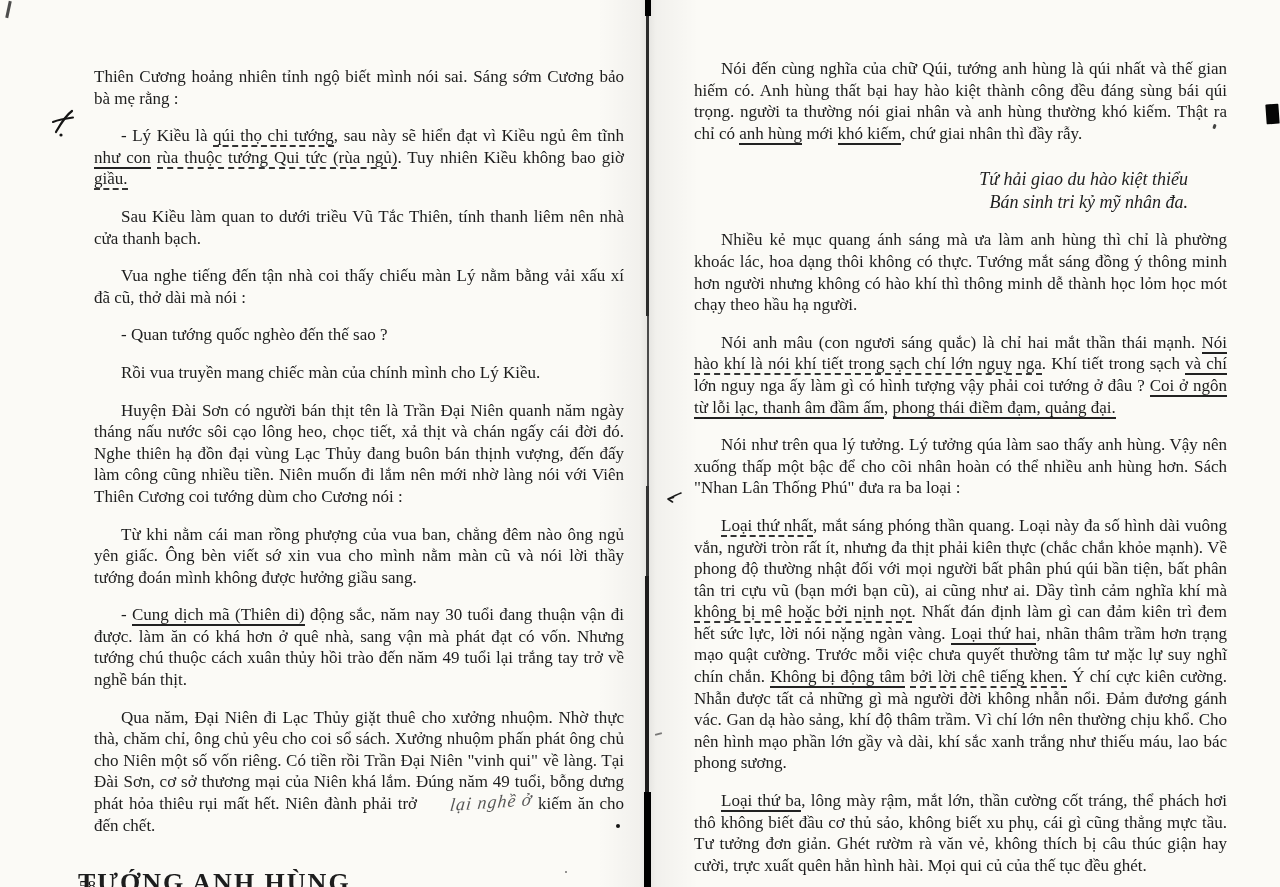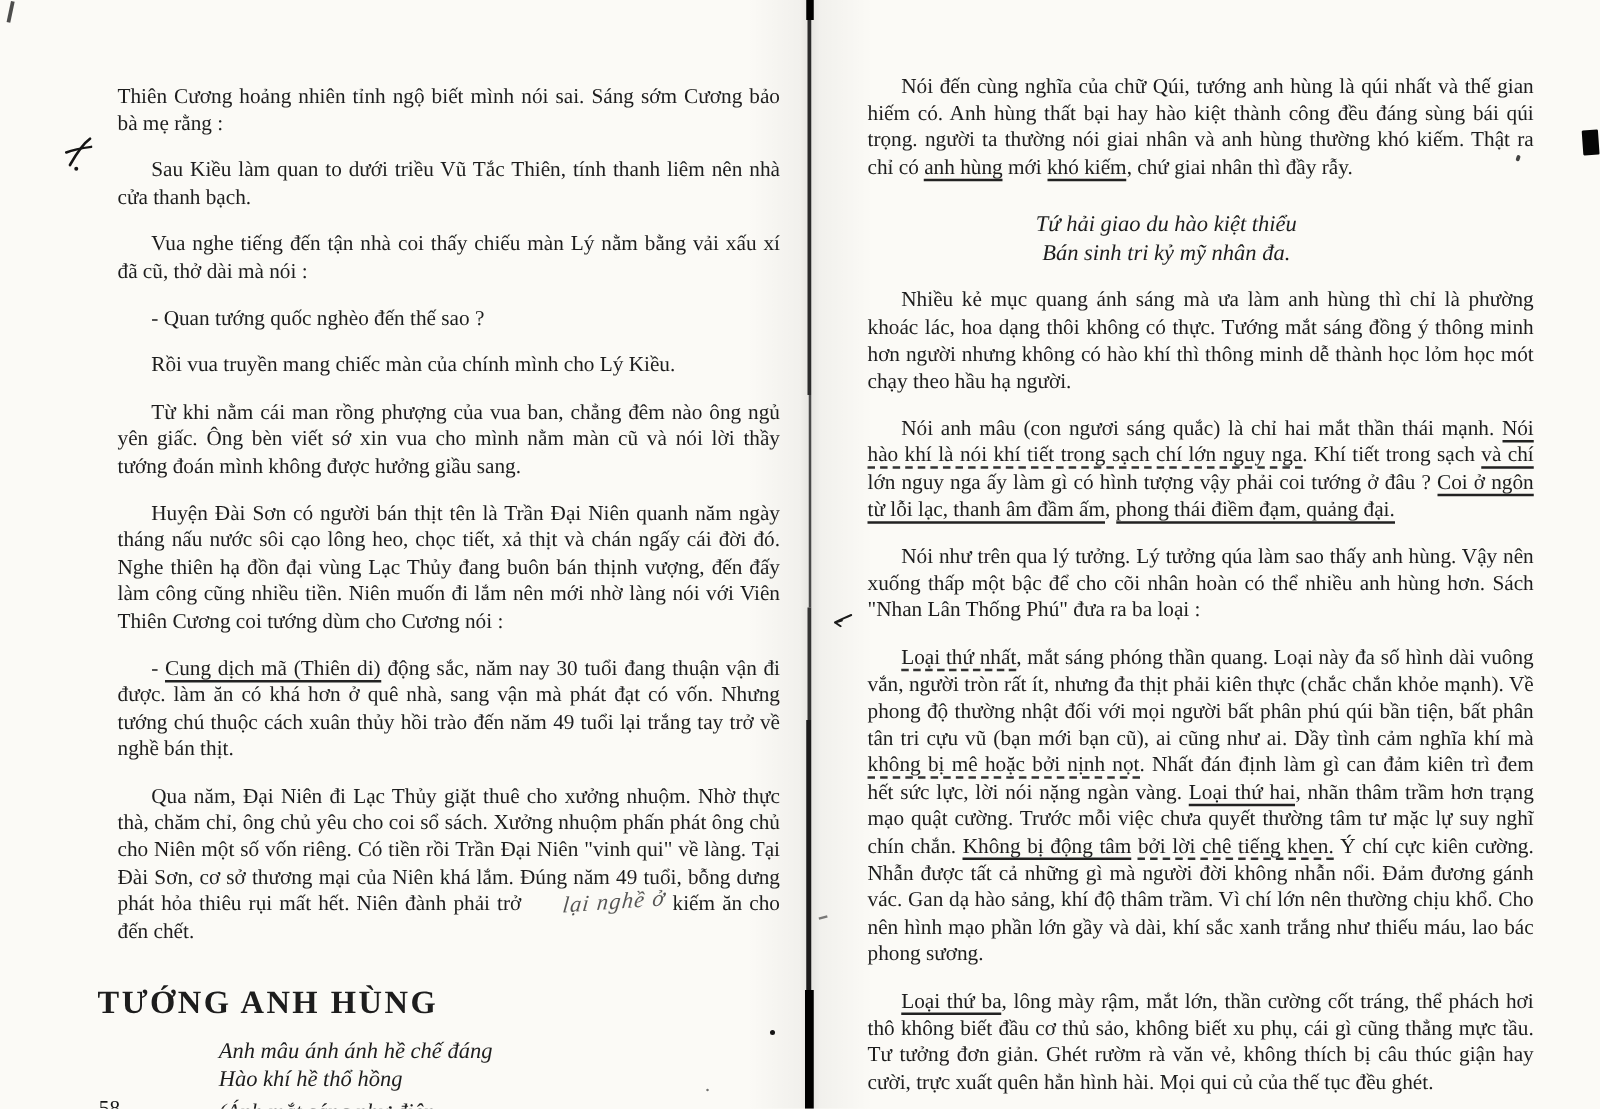--- a/index.html
+++ b/index.html
@@ -21,21 +21,21 @@
     display:inline-block;font-style:italic;opacity:.75;
     transform:rotate(-4deg) skewX(-10deg);font-size:18px;letter-spacing:1px;
   }
   h1.heading{
     font-size:26px;font-weight:600;letter-spacing:2px;
     margin:36px 0 16px 0;text-align:left;text-indent:0;
   }
   .verse{font-style:italic;font-size:18px;line-height:22.5px;margin:2px 0;}
   .verse-left{margin-left:97px;text-align:left;}
   .verse-left div:nth-child(3){margin-top:4px;}
-  .verse-center{text-align:center;margin:24px 55px 6px 0;font-family:Liberation Serif, serif;}
+  .verse-center{text-align:right;margin:24px 55px 6px 0;font-family:Liberation Serif, serif;}
   .pagenum{position:absolute;font-size:17px;color:#161616;}
   .pn-left{left:79px;top:877px;}
   .pn-right{left:1225px;top:892px;}
   
   .gutter-shade{position:absolute;left:598px;top:0;width:100px;height:887px;
     background:linear-gradient(to right,rgba(0,0,0,0) 0%,rgba(0,0,0,.04) 42%,rgba(0,0,0,.09) 50%,rgba(0,0,0,.04) 58%,rgba(0,0,0,0) 100%);}
   .gseg{position:absolute;background:#111;}
   .g1{left:645px;top:0;width:6px;height:16px;background:#000;}
   .g2{left:646px;top:16px;width:3px;height:300px;background:#2b2b2b;}
   .g3{left:647px;top:316px;width:2px;height:170px;background:#4a4a4a;}
@@ -78,26 +78,27 @@
     <path d="M15 2 C10 4 6 6 2 8 M2 8 l5.5 -1.5 M2 8 l4.5 3" stroke="#1a1a1a" stroke-width="1.6" fill="none" stroke-linecap="round"></path>
   </svg>
 </div>
 <div class="margin-tick"></div>
 <div class="speck sp1"></div>
 <div class="speck sp2"></div>
 <div class="speck sp3"></div>
 
 <div class="page-col col-left" id="left-col">
     <p class=""><span>Thiên Cương hoảng nhiên tỉnh ngộ biết mình nói sai. Sáng sớm Cương bảo bà mẹ rằng :</span></p>
+    <p class="indent"><span>- Lý Kiều là </span><span class="u-dash">qúi thọ chi tướng</span><span>, sau này sẽ hiển đạt vì Kiều ngủ êm tĩnh </span><span class="u-solid">như con</span><span> </span><span class="u-dash">rùa thuộc tướng Qui tức (rùa ngủ)</span><span>. Tuy nhiên Kiều không bao giờ </span><span class="u-dash">giầu.</span></p>
     <p class="indent"><span>Sau Kiều làm quan to dưới triều Vũ Tắc Thiên, tính thanh liêm nên nhà cửa thanh bạch.</span></p>
     <p class="indent"><span>Vua nghe tiếng đến tận nhà coi thấy chiếu màn Lý nằm bằng vải xấu xí đã cũ, thở dài mà nói :</span></p>
     <p class="indent"><span>- Quan tướng quốc nghèo đến thế sao ?</span></p>
     <p class="indent"><span>Rồi vua truyền mang chiếc màn của chính mình cho Lý Kiều.</span></p>
+    <p class="indent gap"><span>Huyện Đài Sơn có người bán thịt tên là Trần Đại Niên quanh năm ngày tháng nấu nước sôi cạo lông heo, chọc tiết, xả thịt và chán ngấy cái đời đó. Nghe thiên hạ đồn đại vùng Lạc Thủy đang buôn bán thịnh vượng, đến đấy làm công cũng nhiều tiền. Niên muốn đi lắm nên mới nhờ làng nói với Viên Thiên Cương coi tướng dùm cho Cương nói :</span></p>
     <p class="indent"><span>Từ khi nằm cái man rồng phượng của vua ban, chẳng đêm nào ông ngủ yên giấc. Ông bèn viết sớ xin vua cho mình nằm màn cũ và nói lời thầy tướng đoán mình không được hưởng giầu sang.</span></p>
-    <p class="indent gap"><span>Huyện Đài Sơn có người bán thịt tên là Trần Đại Niên quanh năm ngày tháng nấu nước sôi cạo lông heo, chọc tiết, xả thịt và chán ngấy cái đời đó. Nghe thiên hạ đồn đại vùng Lạc Thủy đang buôn bán thịnh vượng, đến đấy làm công cũng nhiều tiền. Niên muốn đi lắm nên mới nhờ làng nói với Viên Thiên Cương coi tướng dùm cho Cương nói :</span></p>
     <p class="indent"><span>- </span><span class="u-solid">Cung dịch mã (Thiên di)</span><span> động sắc, năm nay 30 tuổi đang thuận vận đi được. làm ăn có khá hơn ở quê nhà, sang vận mà phát đạt có vốn. Nhưng tướng chú thuộc cách xuân thủy hồi trào đến năm 49 tuổi lại trắng tay trở về nghề bán thịt.</span></p>
     <p class="indent"><span>Qua năm, Đại Niên đi Lạc Thủy giặt thuê cho xưởng nhuộm. Nhờ thực thà, chăm chỉ, ông chủ yêu cho coi sổ sách. Xưởng nhuộm phấn phát ông chủ cho Niên một số vốn riêng. Có tiền rồi Trần Đại Niên "vinh qui" về làng. Tại Đài Sơn, cơ sở thương mại của Niên khá lắm. Đúng năm 49 tuổi, bỗng dưng phát hỏa thiêu rụi mất hết. Niên đành phải trở </span><span class="hw">lại nghề ở</span><span> kiếm ăn cho đến chết.</span></p>
     <h1 class="heading">TƯỚNG ANH HÙNG</h1>
     <div class="verse verse-left">
       <div>Anh mâu ánh ánh hề chế đáng</div>
       <div>Hào khí hề thổ hồng</div>
       <div>(Ánh mắt sáng như điện</div>
       <div>Hào khí đẹp như cầu vồng).</div>
     </div>
   </div>

